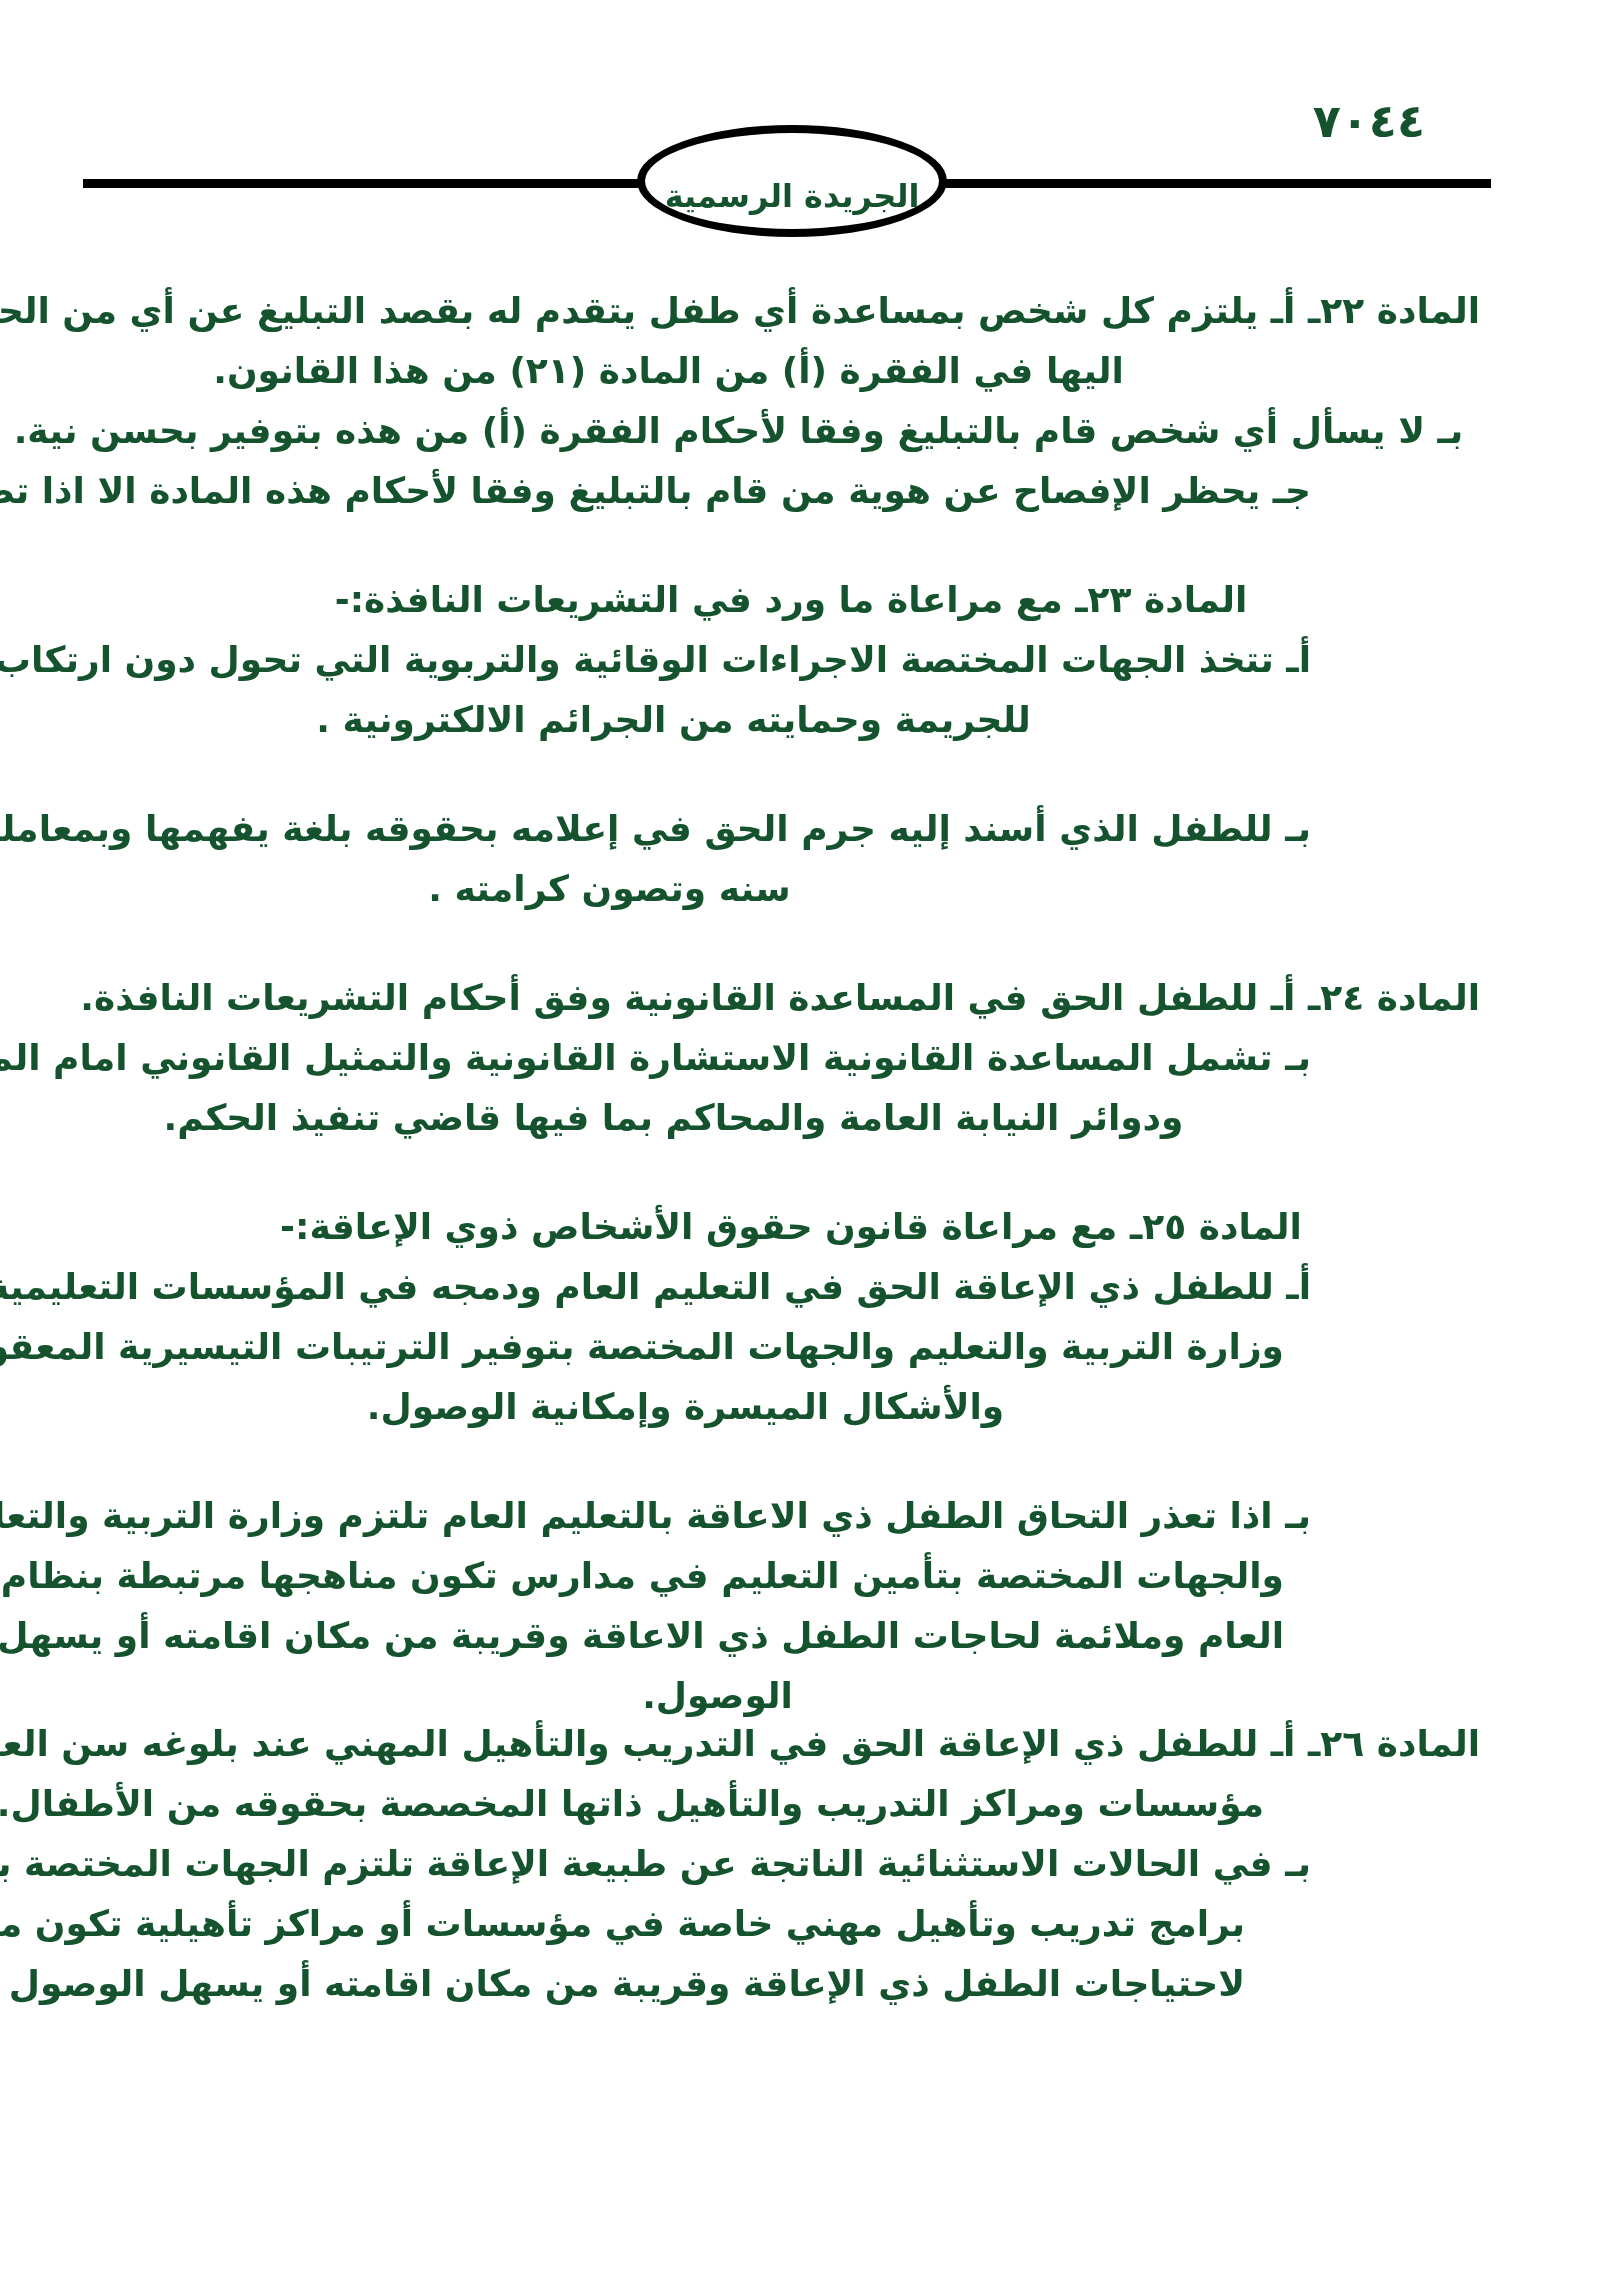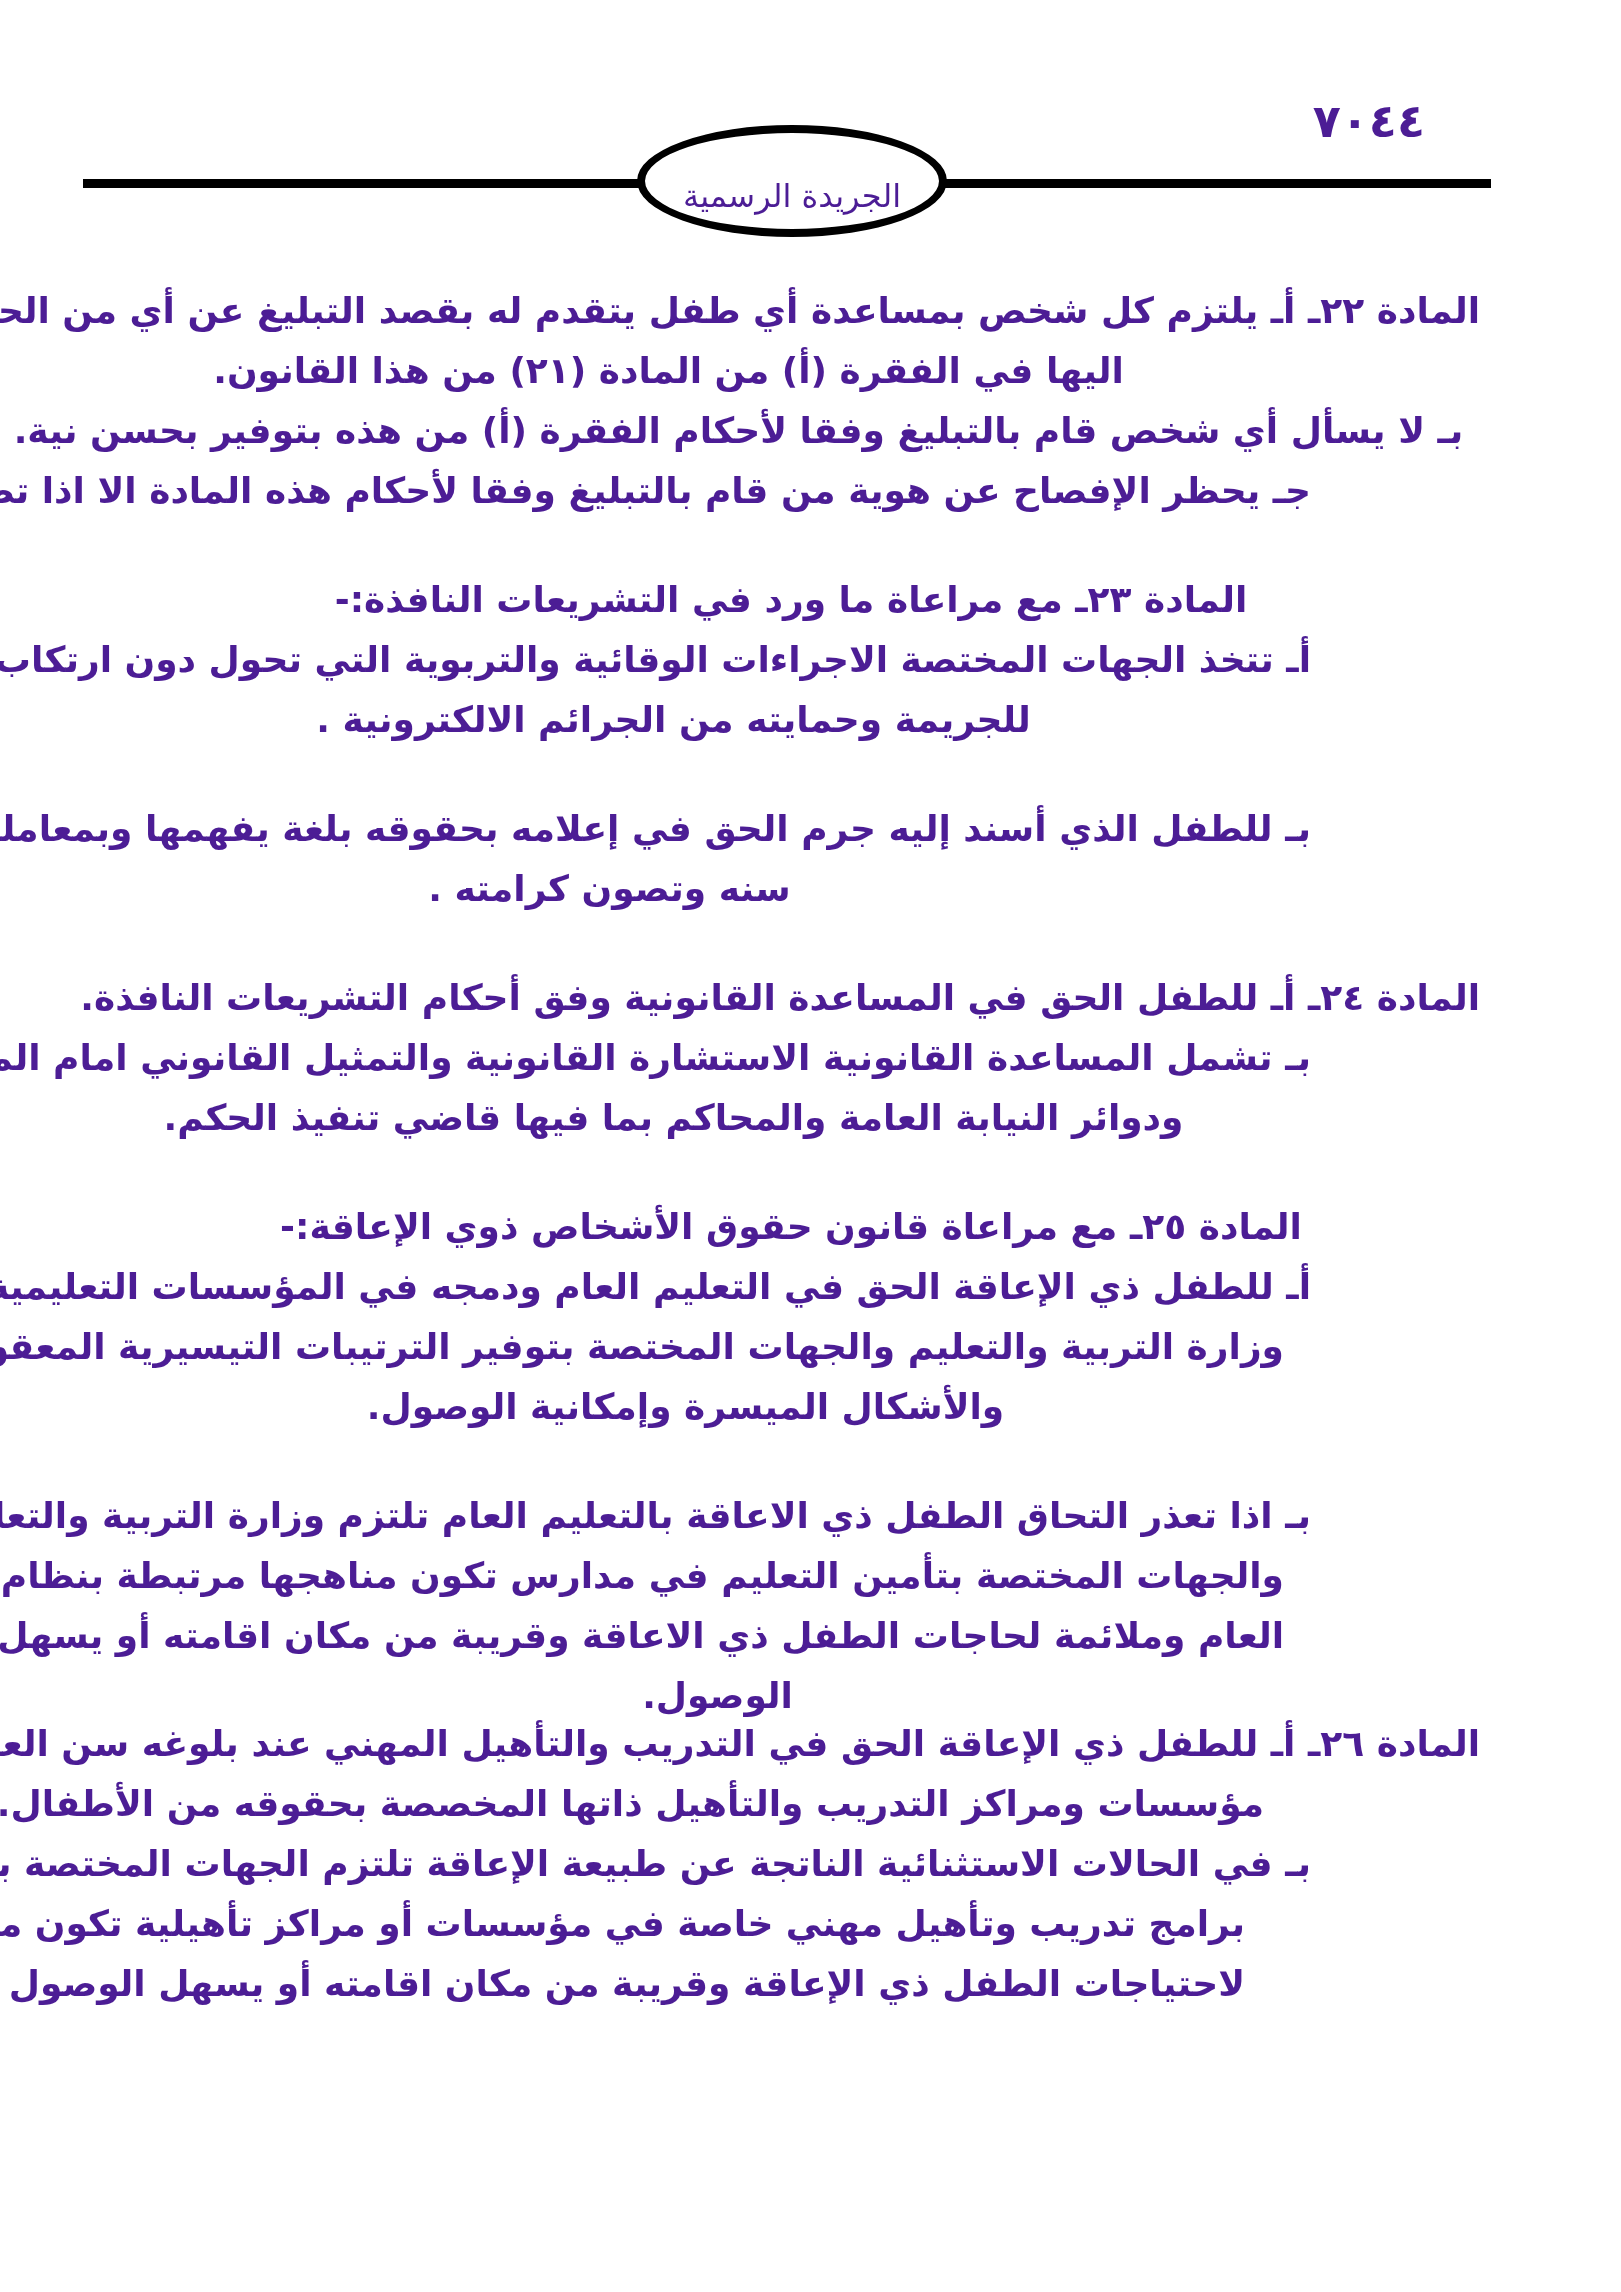--- a/index.html
+++ b/index.html
@@ -3,21 +3,21 @@
 <meta charset="utf-8">
 <style>
   html,body{margin:0;padding:0;background:#ffffff;}
   .page{
     position:relative;
     width:1621px;
     height:2293px;
     background:#ffffff;
     overflow:hidden;
     font-family:"DejaVu Sans", sans-serif;
-    color:#4c1d95;
+    color:#14532d;
     direction:rtl;
   }
   
   .pagenum{
     position:absolute;
     top:94px;
     right:196px;
     font-size:46px;
     font-weight:bold;
     letter-spacing:3.9px;
@@ -41,21 +41,21 @@
     border:8.8px solid #000000;
     border-radius:50%;
     background:#ffffff;
     display:flex;
     align-items:center;
     justify-content:center;
     padding-top:29px;
   }
   .oval-text{
     font-size:32px;
-    font-weight:normal;
+    font-weight:bold;
     white-space:nowrap;
   }
   
   .content{
     position:absolute;
     top:281px;
     right:141px;
     left:102px;
   }
   .block{margin:0;}

